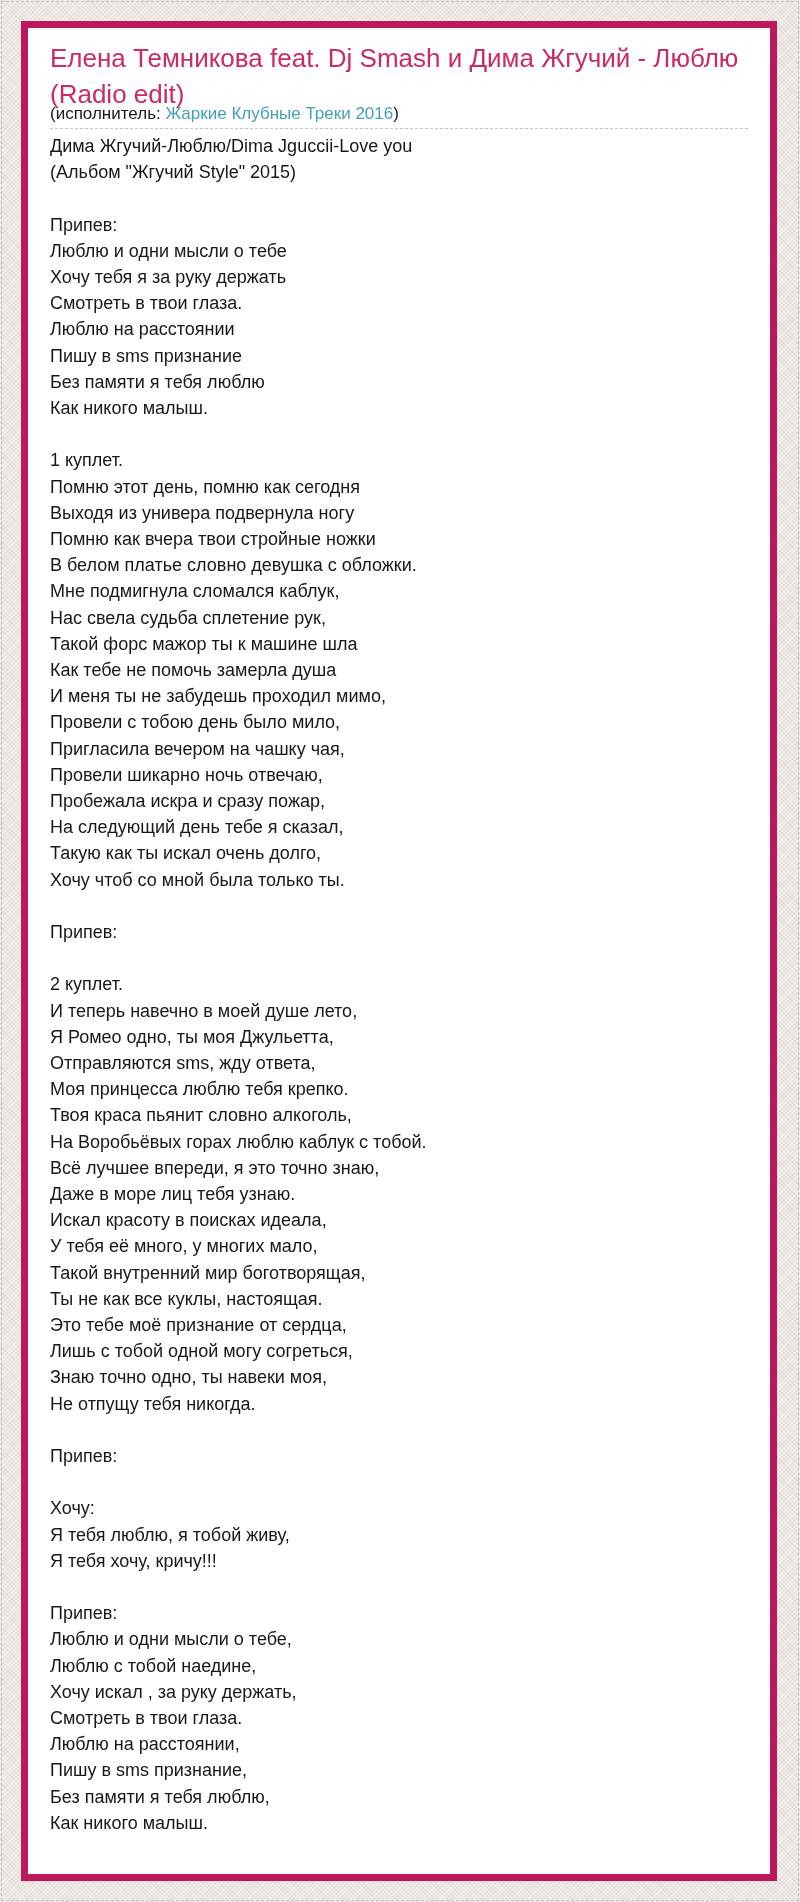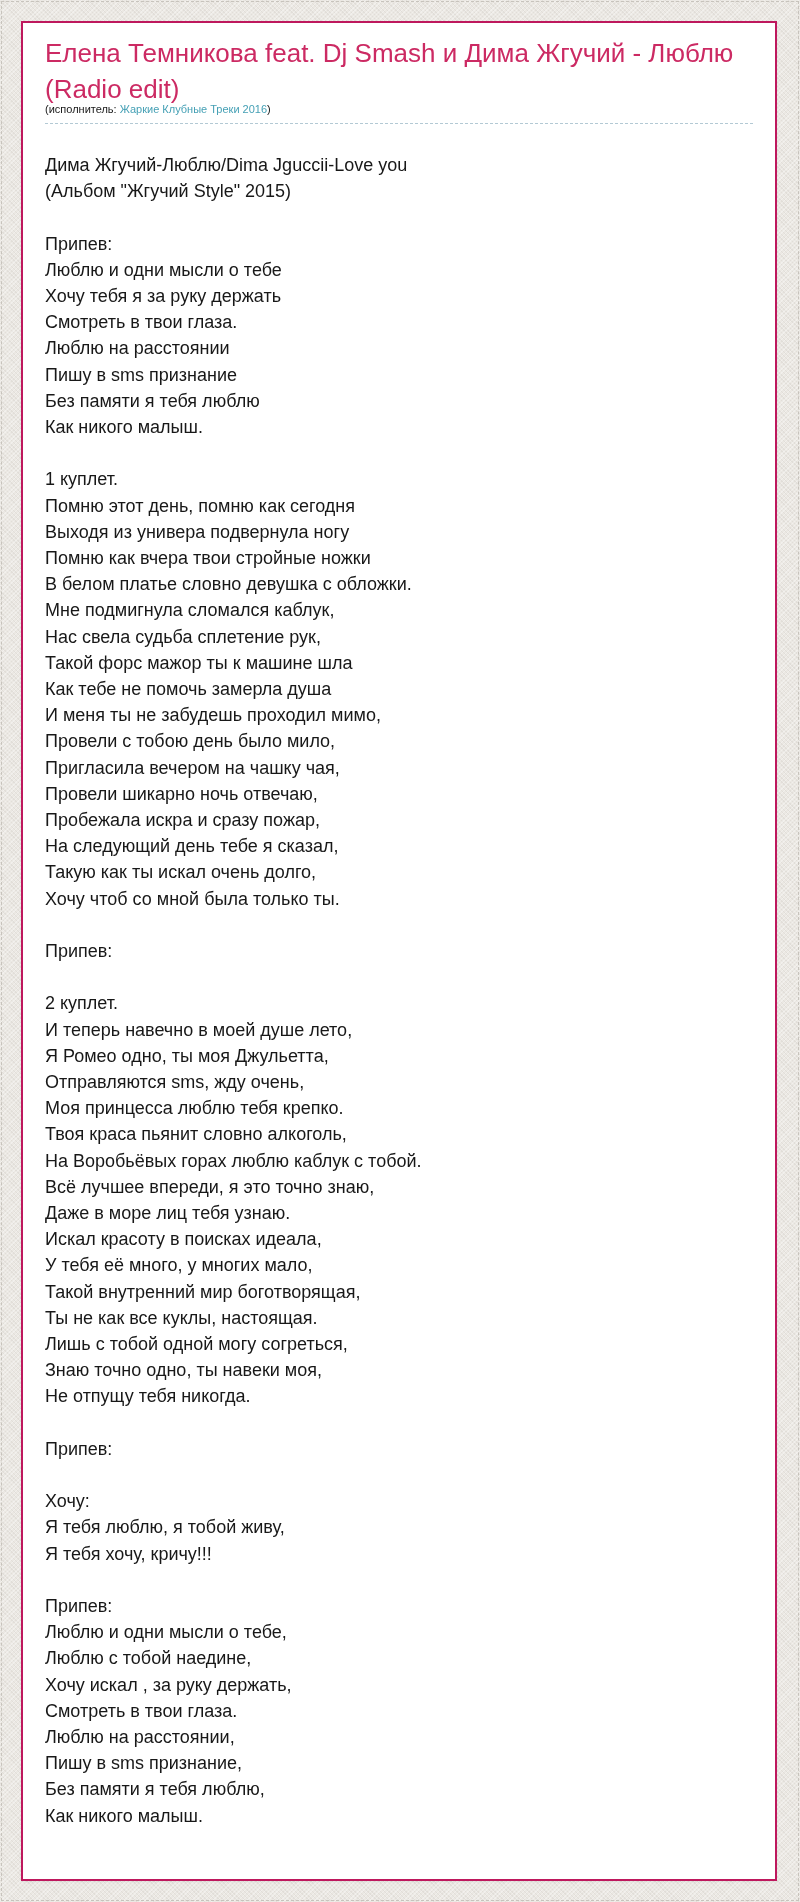--- a/index.html
+++ b/index.html
@@ -25,47 +25,47 @@
     pointer-events: none;
   }
   .card {
     position: absolute;
     left: 21px;
     top: 21px;
     width: 756px;
     height: 1860px;
     box-sizing: border-box;
     background: #ffffff;
-    border: 2px solid #be185d;
+    border: 7px solid #be185d;
     box-shadow: 0 1px 2px rgba(0,0,0,0.06);
     padding: 12px 22px 14px 22px;
   }
   h1.title {
     margin: 0;
     font-size: 26px;
     line-height: 36px;
     font-weight: 400;
     color: #cc2a63;
     letter-spacing: 0;
   }
   .performer-line {
     margin-top: -8px;
-    font-size: 11px;
+    font-size: 17px;
     line-height: 20px;
     color: #181818;
     padding-bottom: 4px;
     border-bottom: 1px dashed #b3c9d4;
   }
   .performer-link {
     color: #45a0b5;
     text-decoration: none;
     cursor: pointer;
   }
   .lyrics {
-    margin-top: 28px;
+    margin-top: 4px;
     font-size: 18px;
     line-height: 26.2px;
     color: #181818;
   }
   .lyric-line {
     min-height: 26.2px;
     white-space: pre-wrap;
   }
 </style>
 </head>
@@ -109,30 +109,31 @@
       <div class="lyric-line">Пробежала искра и сразу пожар,</div>
       <div class="lyric-line">На следующий день тебе я сказал,</div>
       <div class="lyric-line">Такую как ты искал очень долго,</div>
       <div class="lyric-line">Хочу чтоб со мной была только ты.</div>
       <div class="lyric-line"></div>
       <div class="lyric-line">Припев:</div>
       <div class="lyric-line"></div>
       <div class="lyric-line">2 куплет.</div>
       <div class="lyric-line">И теперь навечно в моей душе лето,</div>
       <div class="lyric-line">Я Ромео одно, ты моя Джульетта,</div>
-      <div class="lyric-line">Отправляются sms, жду очень,</div>
+      <div class="lyric-line">Отправляются sms, жду ответа,</div>
       <div class="lyric-line">Моя принцесса люблю тебя крепко.</div>
       <div class="lyric-line">Твоя краса пьянит словно алкоголь,</div>
       <div class="lyric-line">На Воробьёвых горах люблю каблук с тобой.</div>
       <div class="lyric-line">Всё лучшее впереди, я это точно знаю,</div>
       <div class="lyric-line">Даже в море лиц тебя узнаю.</div>
       <div class="lyric-line">Искал красоту в поисках идеала,</div>
       <div class="lyric-line">У тебя её много, у многих мало,</div>
       <div class="lyric-line">Такой внутренний мир боготворящая,</div>
       <div class="lyric-line">Ты не как все куклы, настоящая.</div>
+      <div class="lyric-line">Это тебе моё признание от сердца,</div>
       <div class="lyric-line">Лишь с тобой одной могу согреться,</div>
       <div class="lyric-line">Знаю точно одно, ты навеки моя,</div>
       <div class="lyric-line">Не отпущу тебя никогда.</div>
       <div class="lyric-line"></div>
       <div class="lyric-line">Припев:</div>
       <div class="lyric-line"></div>
       <div class="lyric-line">Хочу:</div>
       <div class="lyric-line">Я тебя люблю, я тобой живу,</div>
       <div class="lyric-line">Я тебя хочу, кричу!!!</div>
       <div class="lyric-line"></div>

